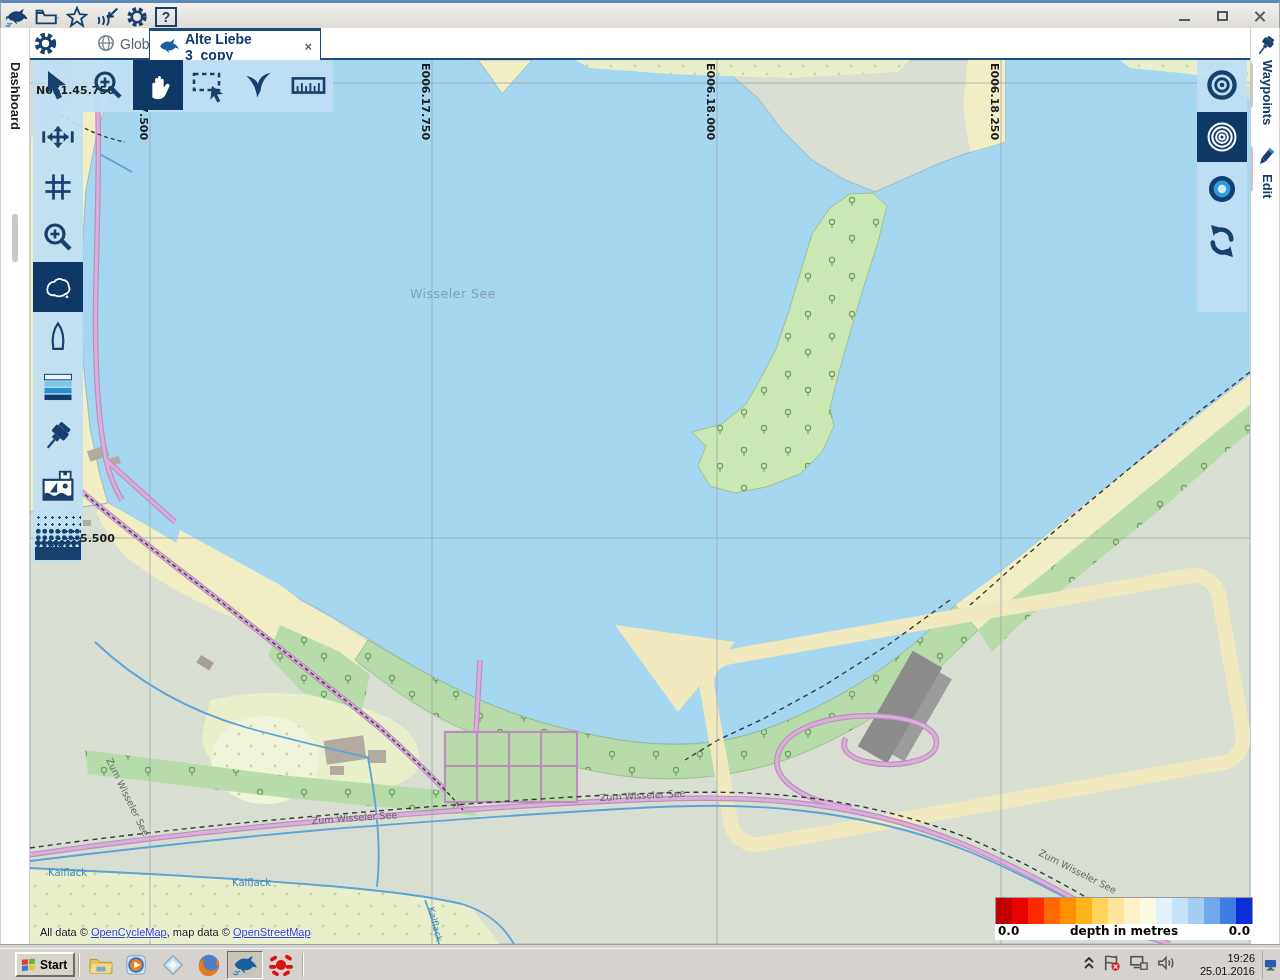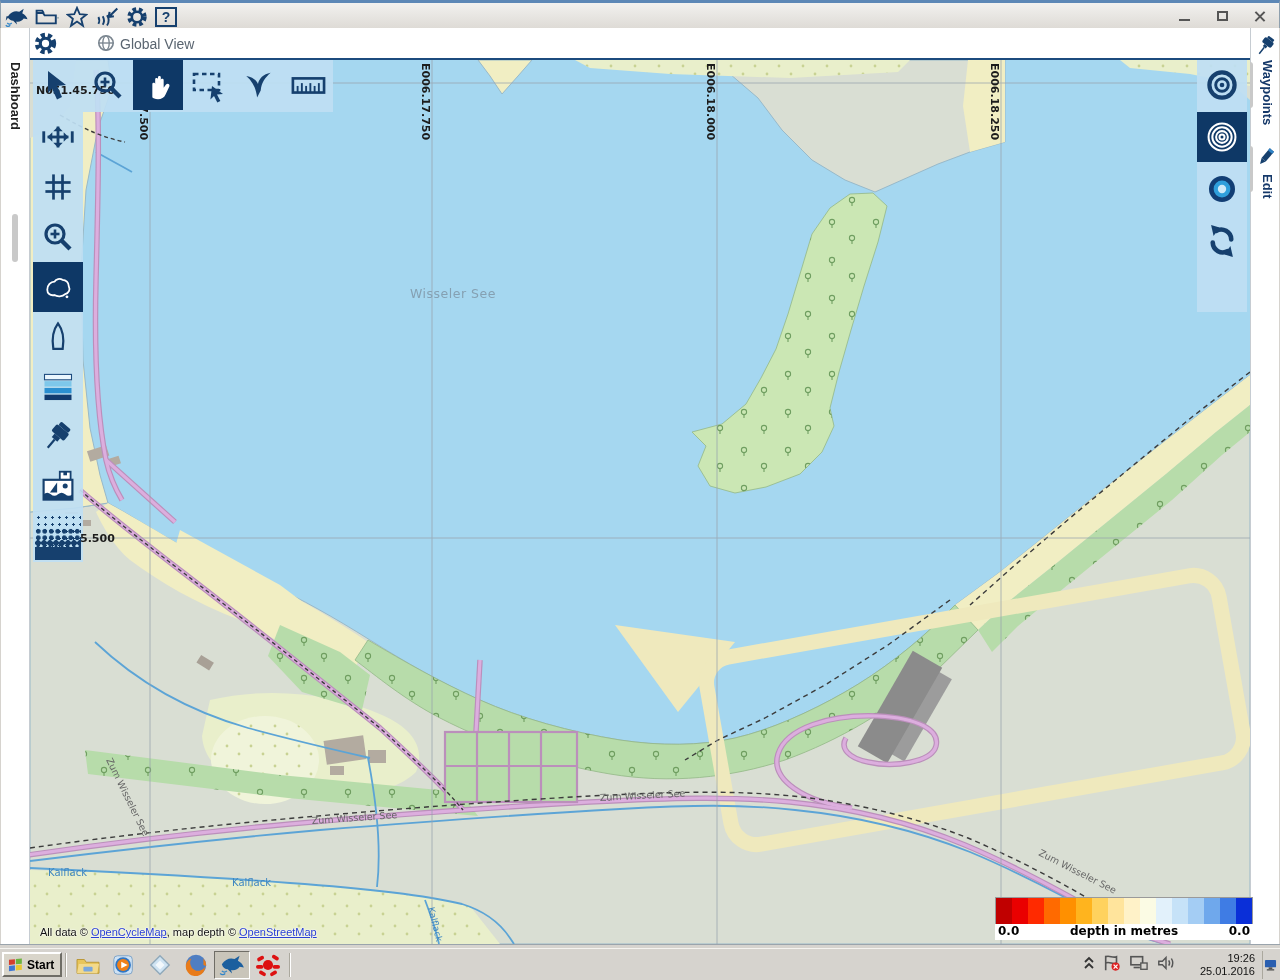--- a/index.html
+++ b/index.html
@@ -61,21 +61,21 @@
   #legend-labels .mid { flex:1; text-align:center; }
 
   
   #attribution { position:absolute; left:40px; top:926px; z-index:40; font-size:11px; color:#111;
     text-shadow:0 0 2px #fff,0 0 2px #fff; }
   #attribution a { color:#2a3fd4; text-decoration:underline; }
 
   
   #win-bottom { position:absolute; left:0; top:944px; width:1280px; height:4px; background:#d6d3ce; border-top:1px solid #9aa4ac; }
   #taskbar { position:absolute; left:0; top:948px; width:1280px; height:32px; background:#d6d3ce; border-top:1px solid #f5f4f0; display:flex; align-items:center; }
-  #start-btn { margin-left:2px; width:60px; height:25px; background:#d9d5ca; border:2px solid; border-color:#fff #6f6d66 #6f6d66 #fff;
+  #start-btn { margin-left:15px; width:60px; height:25px; background:#d9d5ca; border:2px solid; border-color:#fff #6f6d66 #6f6d66 #fff;
     display:flex; align-items:center; gap:4px; padding-left:4px; font-weight:bold; font-size:12px; color:#000; }
   .tsep { width:2px; height:24px; border-left:1px solid #aba89e; border-right:1px solid #fff; margin:0 3px; }
   .qbtn { width:36px; height:28px; display:flex; align-items:center; justify-content:center; }
   .qbtn.pressed { background:#c9c5ba; border:1px solid; border-color:#6f6d66 #fff #fff #6f6d66; }
   #tray { margin-left:auto; display:flex; align-items:center; gap:7px; padding-right:2px; }
   #clock { text-align:right; font-size:11px; color:#111; line-height:13px; width:72px; }
   #show-desktop { width:16px; height:28px; border-left:1px solid #aba89e; display:flex; align-items:center; justify-content:center; }
 
   .navy { fill:#16406e; }
   text.maplabel { font-family:"DejaVu Sans",sans-serif; }
@@ -142,20 +142,29 @@
     </span>
     <div class="tab" id="tab-global">
       <span>
         <svg width="18" height="18" viewBox="0 0 20 20">
             <circle cx="10" cy="10" r="8" fill="none" stroke="#7b8690" stroke-width="1.8"></circle>
             <ellipse cx="10" cy="10" rx="3.6" ry="8" fill="none" stroke="#7b8690" stroke-width="1.5"></ellipse>
             <line x1="2" y1="10" x2="18" y2="10" stroke="#7b8690" stroke-width="1.5"></line>
           </svg>
       </span>
       <span>Global View</span>
+    </div>
+    <div class="tab" id="tab-active">
+      <span>
+        <svg width="22" height="17" viewBox="0 0 32 24">
+            <path fill="#1c5f9e" d="M3 13 C7 7 13 5 18 7 L24 2 L22 9 C27 11 29 13 30 17 L25 15 C23 18 19 20 15 19 L16 23 L11 18 C8 18 5 16 3 13 Z"></path>
+          </svg>
+      </span>
+      <span>Alte Liebe 3_copy</span>
+      <span class="close">×</span>
     </div>
   </div>
 
   <div id="left-panel">
     <span class="vtext" style="left:22px; top:34px; color:#222;">Dashboard</span>
     <div class="graybar" style="left:11px; top:186px; height:48px;"></div>
   </div>
 
   <div id="right-panel">
     <span style="position:absolute; left:4px; top:6px;">
@@ -535,21 +544,21 @@
         <div style="flex: 1 1 0%; background: rgb(10, 47, 216);"></div>
       </div>
     <div id="legend-labels">
       <span>0.0</span>
       <span class="mid">depth in metres</span>
       <span>0.0</span>
     </div>
   </div>
 
   <div id="attribution">
-    <span>All data © </span><a href="#">OpenCycleMap</a><span>, map depth © </span><a href="#">OpenStreetMap</a>
+    <span>All data © </span><a href="#">OpenCycleMap</a><span>, map data © </span><a href="#">OpenStreetMap</a>
   </div>
 
   <div id="win-bottom"></div>
 
   <div id="taskbar">
     <div id="start-btn">
       <svg width="15" height="14" viewBox="0 0 16 15">
           <g transform="skewY(-6)">
             <rect x="1" y="2" width="6.4" height="5.6" fill="#d43f2f"></rect>
             <rect x="8.4" y="2" width="6.4" height="5.6" fill="#6cb33f"></rect>

